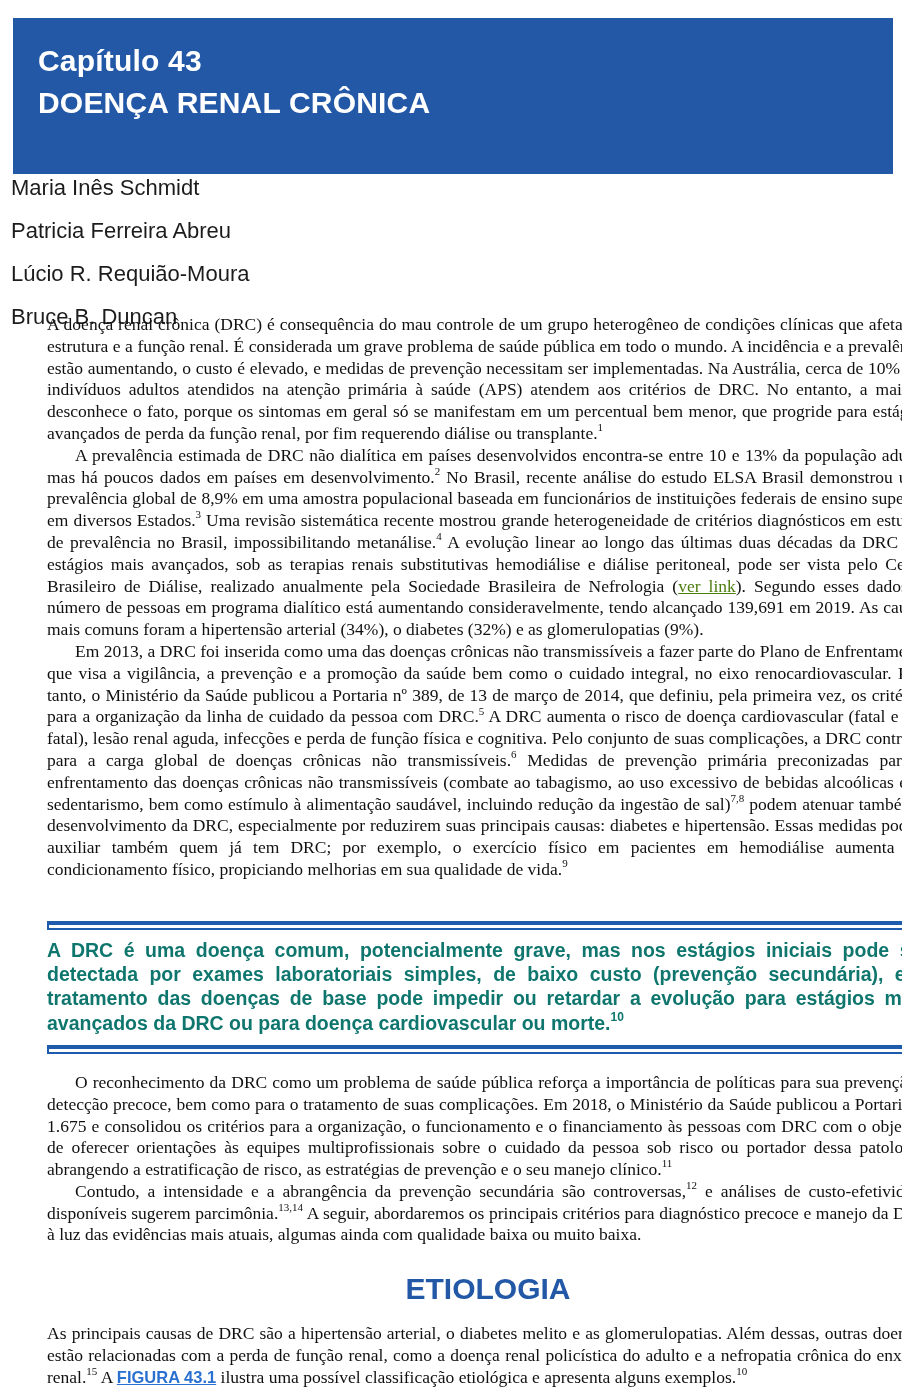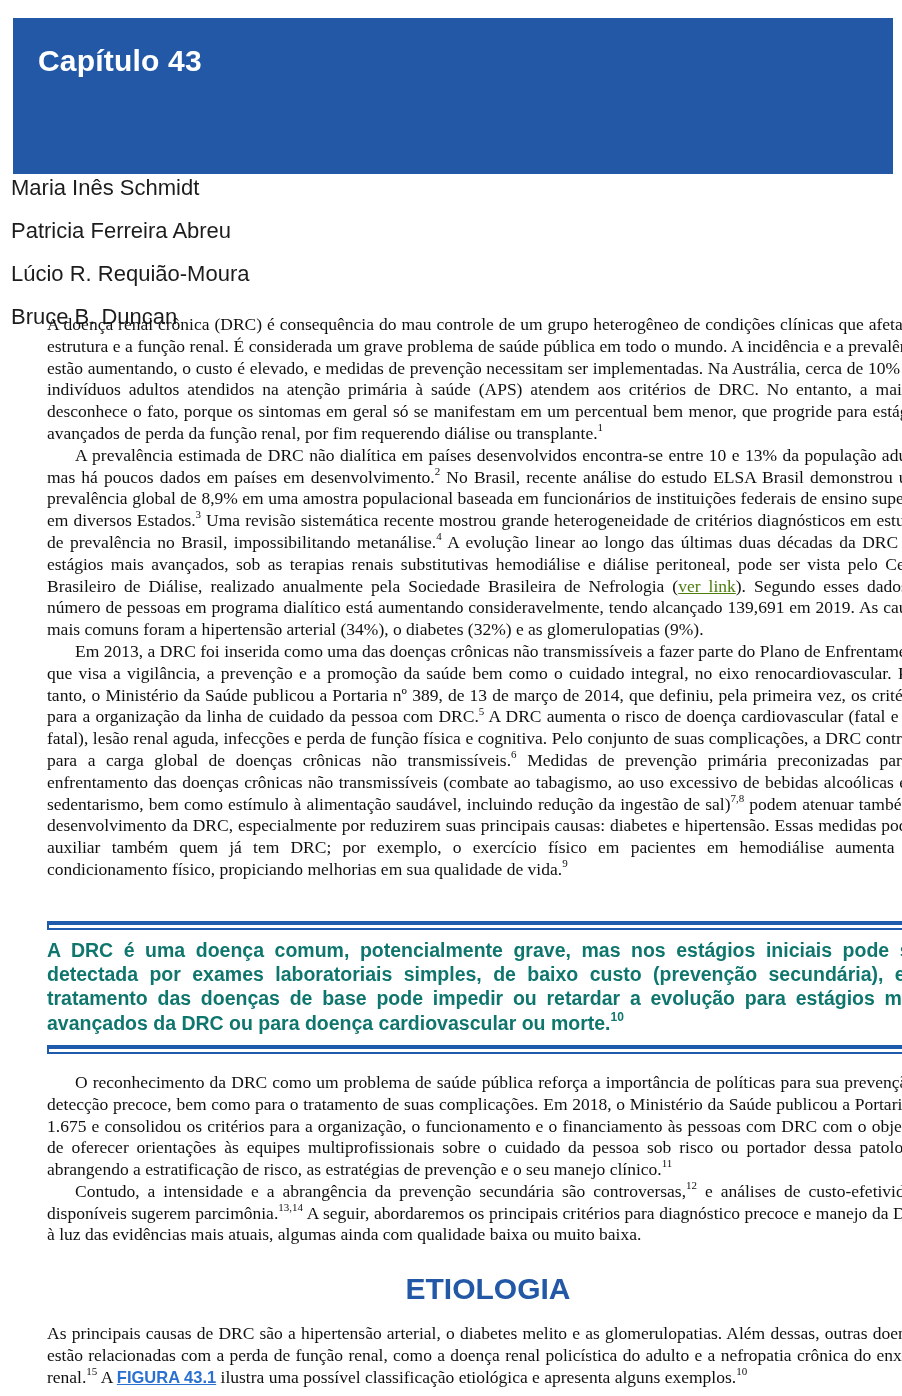--- a/index.html
+++ b/index.html
@@ -96,20 +96,21 @@
     text-indent: 0;
   }
 </style>
 </head>
 <body>
 
 <div class="page">
 
   <header class="banner">
     <div class="banner-line">Capítulo 43</div>
+    <div class="banner-line">DOENÇA RENAL CRÔNICA</div>
   </header>
 
   <div class="authors">
     <div class="author">Maria Inês Schmidt</div>
     <div class="author">Patricia Ferreira Abreu</div>
     <div class="author">Lúcio R. Requião-Moura</div>
     <div class="author">Bruce B. Duncan</div>
   </div>
 
   <main class="article">

